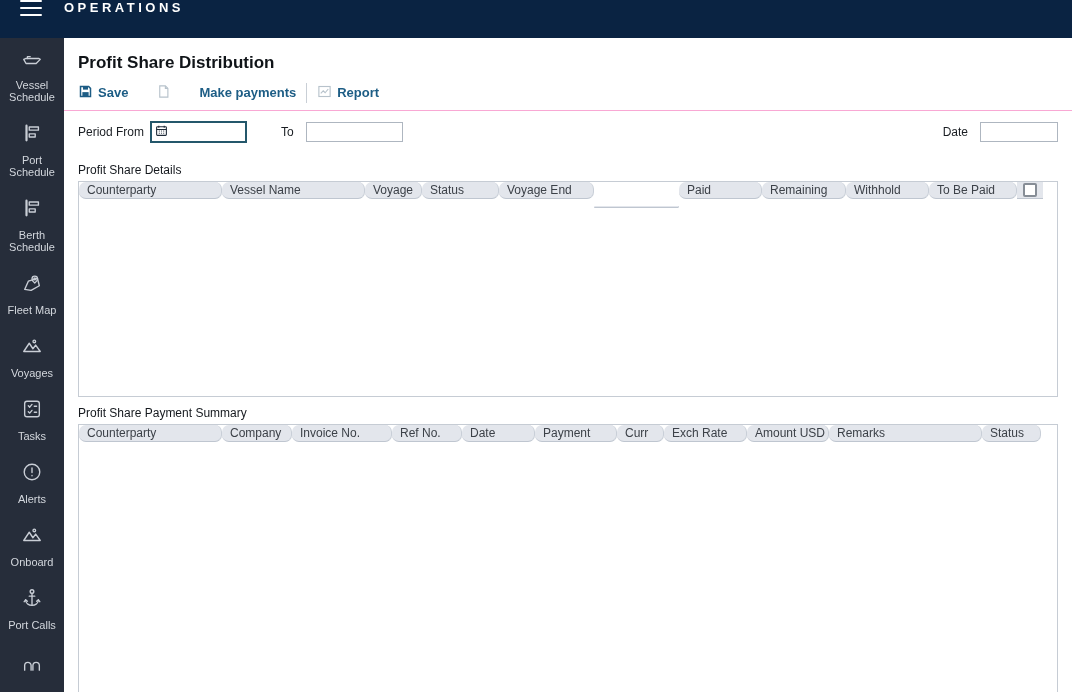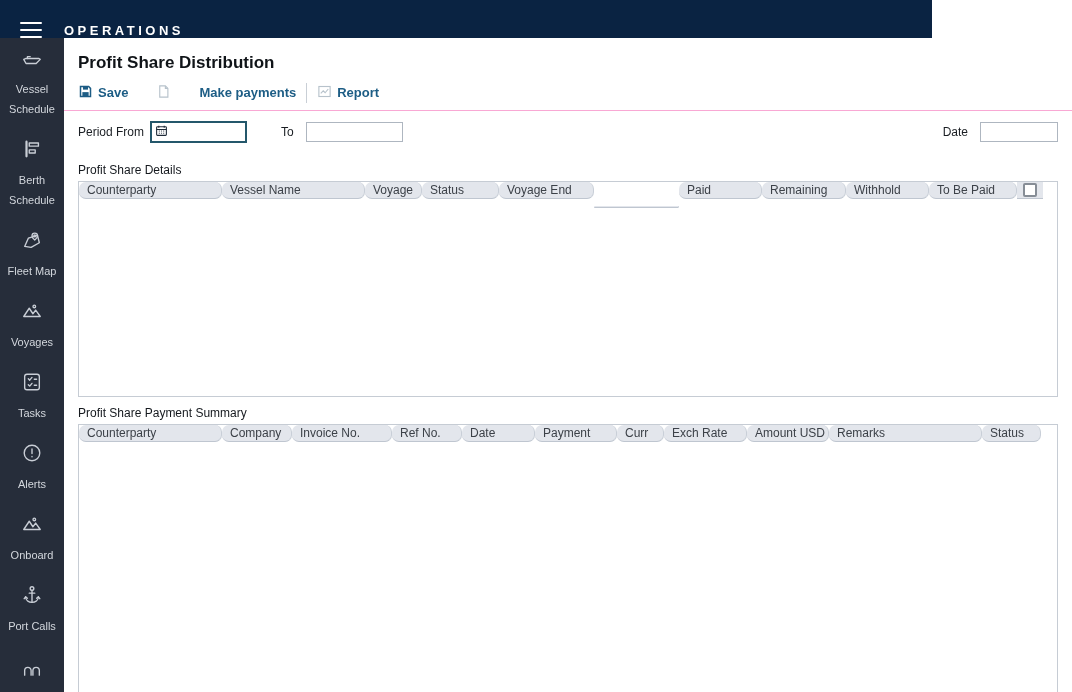--- a/index.html
+++ b/index.html
@@ -1,35 +1,35 @@
 <!DOCTYPE html>
 <html><head>
 <meta charset="utf-8">
 <style>
   * { margin:0; padding:0; box-sizing:border-box; }
   html,body { width:1072px; height:692px; overflow:hidden; background:#fff;
     font-family:"Liberation Sans","DejaVu Sans",sans-serif; }
   .app { position:relative; width:1072px; height:692px; }
 
   
-  .topbar { position:absolute; top:0; left:0; width:932px; height:38px;
-    background:#0a2342; display:flex; align-items:flex-end; }
+  .topbar { position:absolute; top:0; left:0; width:1072px; height:38px;
+    background:#0a2342; display:flex; align-items:flex-start; }
   .hamburger { width:22px; height:16px; margin-left:20px; display:flex; flex-direction:column;
     justify-content:space-between; cursor:pointer; }
   .hamburger span { display:block; height:2px; background:#fff; border-radius:1px; }
   .topbar-title { color:#fff; font-size:13px; font-weight:bold; letter-spacing:3.5px; margin-left:22px; }
 
   
   .sidebar { position:absolute; top:38px; left:0; width:64px; height:654px;
     background:#262d3a; overflow:hidden; }
   .side-item { width:64px; min-height:63px; padding:9px 2px 10px; display:flex; flex-direction:column;
     align-items:center; justify-content:flex-start; cursor:pointer; }
   .side-item svg { width:22px; height:22px; stroke:#c9ced6; fill:none; stroke-width:1.5;
     stroke-linecap:round; stroke-linejoin:round; }
-  .side-label { margin-top:6px; font-size:11px; line-height:20px; color:#d3d7dd; text-align:center; }
+  .side-label { margin-top:6px; font-size:11px; line-height:12px; color:#d3d7dd; text-align:center; }
 
   
   .main { position:absolute; top:44px; left:64px; width:1008px; height:654px; background:#fff; }
   .page-title { font-size:17px; font-weight:bold; color:#101418; padding:9px 14px 0; }
   .toolbar { display:flex; align-items:center; height:36px; margin:2px 0 0;
     padding:0 14px; border-bottom:1px solid #f9a8d4; }
   .tool-btn { display:flex; align-items:center; gap:5px; font-size:13px; font-weight:bold;
     color:#1d5d85; cursor:pointer; background:none; border:none;
     font-family:"Liberation Sans","DejaVu Sans",sans-serif; }
   .tool-btn svg { width:15px; height:15px; }
@@ -85,20 +85,28 @@
   <div class="sidebar">
 
     <div class="side-item">
       <span><svg viewBox="0 0 24 24">
         <path d="M3 13.5l2.5 4.5h11l4.5-4.5-1.5-1H5.5z"></path>
             <path d="M7 12.5v-2h3"></path>
       </svg></span>
       <span class="side-label">Vessel Schedule</span>
     </div>
 
+    <div class="side-item">
+      <span><svg viewBox="0 0 24 24">
+        <path d="M6 4v16" stroke-width="2.4"></path>
+            <rect x="9" y="5.5" width="10" height="3.4"></rect>
+            <rect x="9" y="13" width="6.5" height="3.4"></rect>
+      </svg></span>
+      <span class="side-label">Port Schedule</span>
+    </div>
 
     <div class="side-item">
       <span><svg viewBox="0 0 24 24">
         <path d="M6 4v16" stroke-width="2.4"></path>
             <rect x="9" y="5.5" width="10" height="3.4"></rect>
             <rect x="9" y="13" width="6.5" height="3.4"></rect>
       </svg></span>
       <span class="side-label">Berth Schedule</span>
     </div>
 

